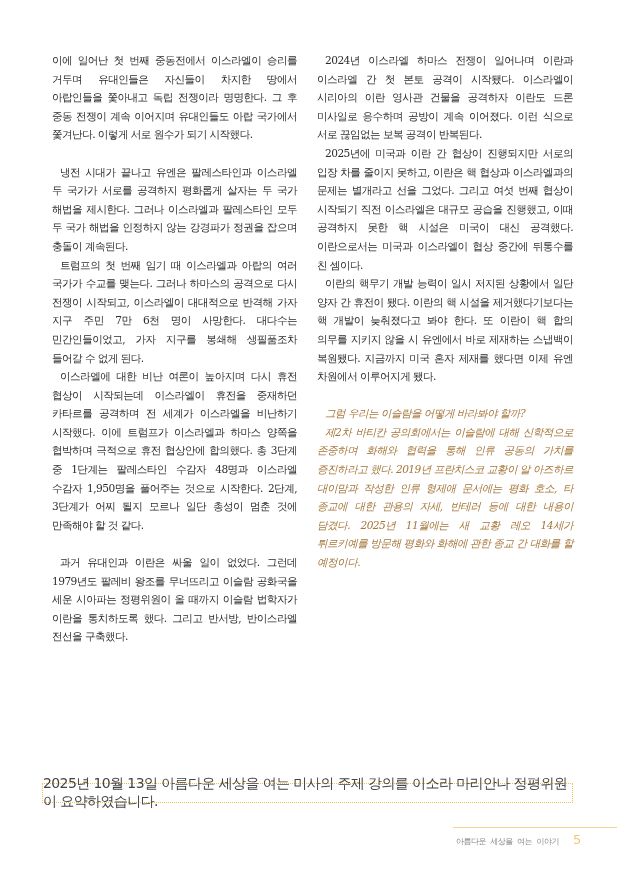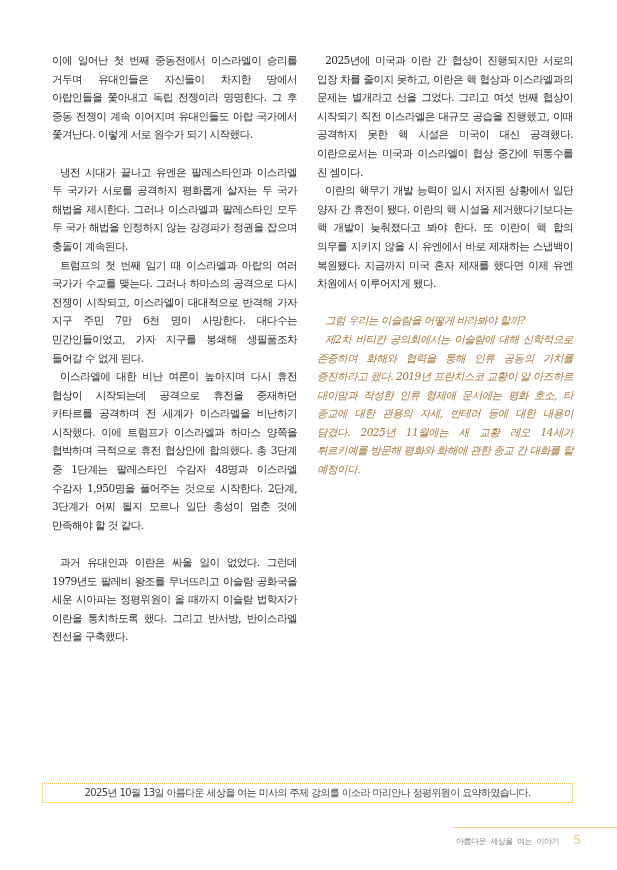--- a/index.html
+++ b/index.html
@@ -10,42 +10,43 @@
   .col.left { left:52px; }
   .col.right { left:317px; width:256px; }
   .col p { margin:0; }
   .col p.ind { text-indent:8px; }
   .gap { height:18.6px; }
   .hl { color:#a5763a; font-style:italic; }
   .wheat { display:inline-block; width:12px; height:14px; vertical-align:-2px; margin-left:3px; }
   .summary-box { position:absolute; left:42px; top:783px; width:531px; height:20px;
                  border:1.3px dotted #f2c14e; box-sizing:border-box;
                  display:flex; align-items:center; justify-content:center;
-                 font-family:"DejaVu Sans","Liberation Sans",sans-serif; font-size:10px;
+                 font-family:"DejaVu Sans","Liberation Sans",sans-serif; font-size:14px;
                  letter-spacing:-0.6px; color:#444; }
   .footer-line { position:absolute; left:453px; top:827px; width:164px; height:1px; background:#f4d690; }
   .footer-title { position:absolute; left:456px; top:836px; font-family:Liberation Mono, monospace;
                   font-size:8px; color:#8a8a8a; letter-spacing:-0.5px; }
   .page-num { position:absolute; left:573px; top:832px; font-family:"DejaVu Sans","Liberation Sans",sans-serif;
               font-size:13px; color:#f3c77a; }
 </style>
 </head>
 <body>
 
 <div class="col left">
   <p>이에 일어난 첫 번째 중동전에서 이스라엘이 승리를 거두며 유대인들은 자신들이 차지한 땅에서 아랍인들을 쫓아내고 독립 전쟁이라 명명한다. 그 후 중동 전쟁이 계속 이어지며 유대인들도 아랍 국가에서 쫓겨난다. 이렇게 서로 원수가 되기 시작했다.</p>
   <div class="gap"></div>
   <p class="ind">냉전 시대가 끝나고 유엔은 팔레스타인과 이스라엘 두 국가가 서로를 공격하지 평화롭게 살자는 두 국가 해법을 제시한다. 그러나 이스라엘과 팔레스타인 모두 두 국가 해법을 인정하지 않는 강경파가 정권을 잡으며 충돌이 계속된다.</p>
   <p class="ind">트럼프의 첫 번째 임기 때 이스라엘과 아랍의 여러 국가가 수교를 맺는다. 그러나 하마스의 공격으로 다시 전쟁이 시작되고, 이스라엘이 대대적으로 반격해 가자 지구 주민 7만 6천 명이 사망한다. 대다수는 민간인들이었고, 가자 지구를 봉쇄해 생필품조차 들어갈 수 없게 된다.</p>
-  <p class="ind">이스라엘에 대한 비난 여론이 높아지며 다시 휴전 협상이 시작되는데 공격으로 휴전을 중재하던 카타르를 공격하며 전 세계가 이스라엘을 비난하기 시작했다. 이에 트럼프가 이스라엘과 하마스 양쪽을 협박하며 극적으로 휴전 협상안에 합의했다. 총 3단계 중 1단계는 팔레스타인 수감자 48명과 이스라엘 수감자 1,950명을 풀어주는 것으로 시작한다. 2단계, 3단계가 어찌 될지 모르나 일단 총성이 멈춘 것에 만족해야 할 것 같다.</p>
+  <p class="ind">이스라엘에 대한 비난 여론이 높아지며 다시 휴전 협상이 시작되는데 이스라엘이 휴전을 중재하던 카타르를 공격하며 전 세계가 이스라엘을 비난하기 시작했다. 이에 트럼프가 이스라엘과 하마스 양쪽을 협박하며 극적으로 휴전 협상안에 합의했다. 총 3단계 중 1단계는 팔레스타인 수감자 48명과 이스라엘 수감자 1,950명을 풀어주는 것으로 시작한다. 2단계, 3단계가 어찌 될지 모르나 일단 총성이 멈춘 것에 만족해야 할 것 같다.</p>
   <div class="gap"></div>
   <p class="ind">과거 유대인과 이란은 싸울 일이 없었다. 그런데 1979년도 팔레비 왕조를 무너뜨리고 이슬람 공화국을 세운 시아파는 정평위원이 올 때까지 이슬람 법학자가 이란을 통치하도록 했다. 그리고 반서방, 반이스라엘 전선을 구축했다.</p>
 </div>
 
 <div class="col right">
+  <p class="ind">2024년 이스라엘 하마스 전쟁이 일어나며 이란과 이스라엘 간 첫 본토 공격이 시작됐다. 이스라엘이 시리아의 이란 영사관 건물을 공격하자 이란도 드론 미사일로 응수하며 공방이 계속 이어졌다. 이런 식으로 서로 끊임없는 보복 공격이 반복된다.</p>
   <p class="ind">2025년에 미국과 이란 간 협상이 진행되지만 서로의 입장 차를 줄이지 못하고, 이란은 핵 협상과 이스라엘과의 문제는 별개라고 선을 그었다. 그리고 여섯 번째 협상이 시작되기 직전 이스라엘은 대규모 공습을 진행했고, 이때 공격하지 못한 핵 시설은 미국이 대신 공격했다. 이란으로서는 미국과 이스라엘이 협상 중간에 뒤통수를 친 셈이다.</p>
   <p class="ind">이란의 핵무기 개발 능력이 일시 저지된 상황에서 일단 양자 간 휴전이 됐다. 이란의 핵 시설을 제거했다기보다는 핵 개발이 늦춰졌다고 봐야 한다. 또 이란이 핵 합의 의무를 지키지 않을 시 유엔에서 바로 제재하는 스냅백이 복원됐다. 지금까지 미국 혼자 제재를 했다면 이제 유엔 차원에서 이루어지게 됐다.</p>
   <div class="gap"></div>
   <p class="ind hl">그럼 우리는 이슬람을 어떻게 바라봐야 할까?</p>
   <p class="ind hl">제2차 바티칸 공의회에서는 이슬람에 대해 신학적으로 존중하며 화해와 협력을 통해 인류 공동의 가치를 증진하라고 했다. 2019년 프란치스코 교황이 알 아즈하르 대이맘과 작성한 인류 형제애 문서에는 평화 호소, 타 종교에 대한 관용의 자세, 반테러 등에 대한 내용이 담겼다. 2025년 11월에는 새 교황 레오 14세가 튀르키예를 방문해 평화와 화해에 관한 종교 간 대화를 할 예정이다.</p>
   <div class="gap"></div>
 </div>
 
 <div class="summary-box">
   <span>2025년 10월 13일 아름다운 세상을 여는 미사의 주제 강의를 이소라 마리안나 정평위원이 요약하였습니다.</span>

